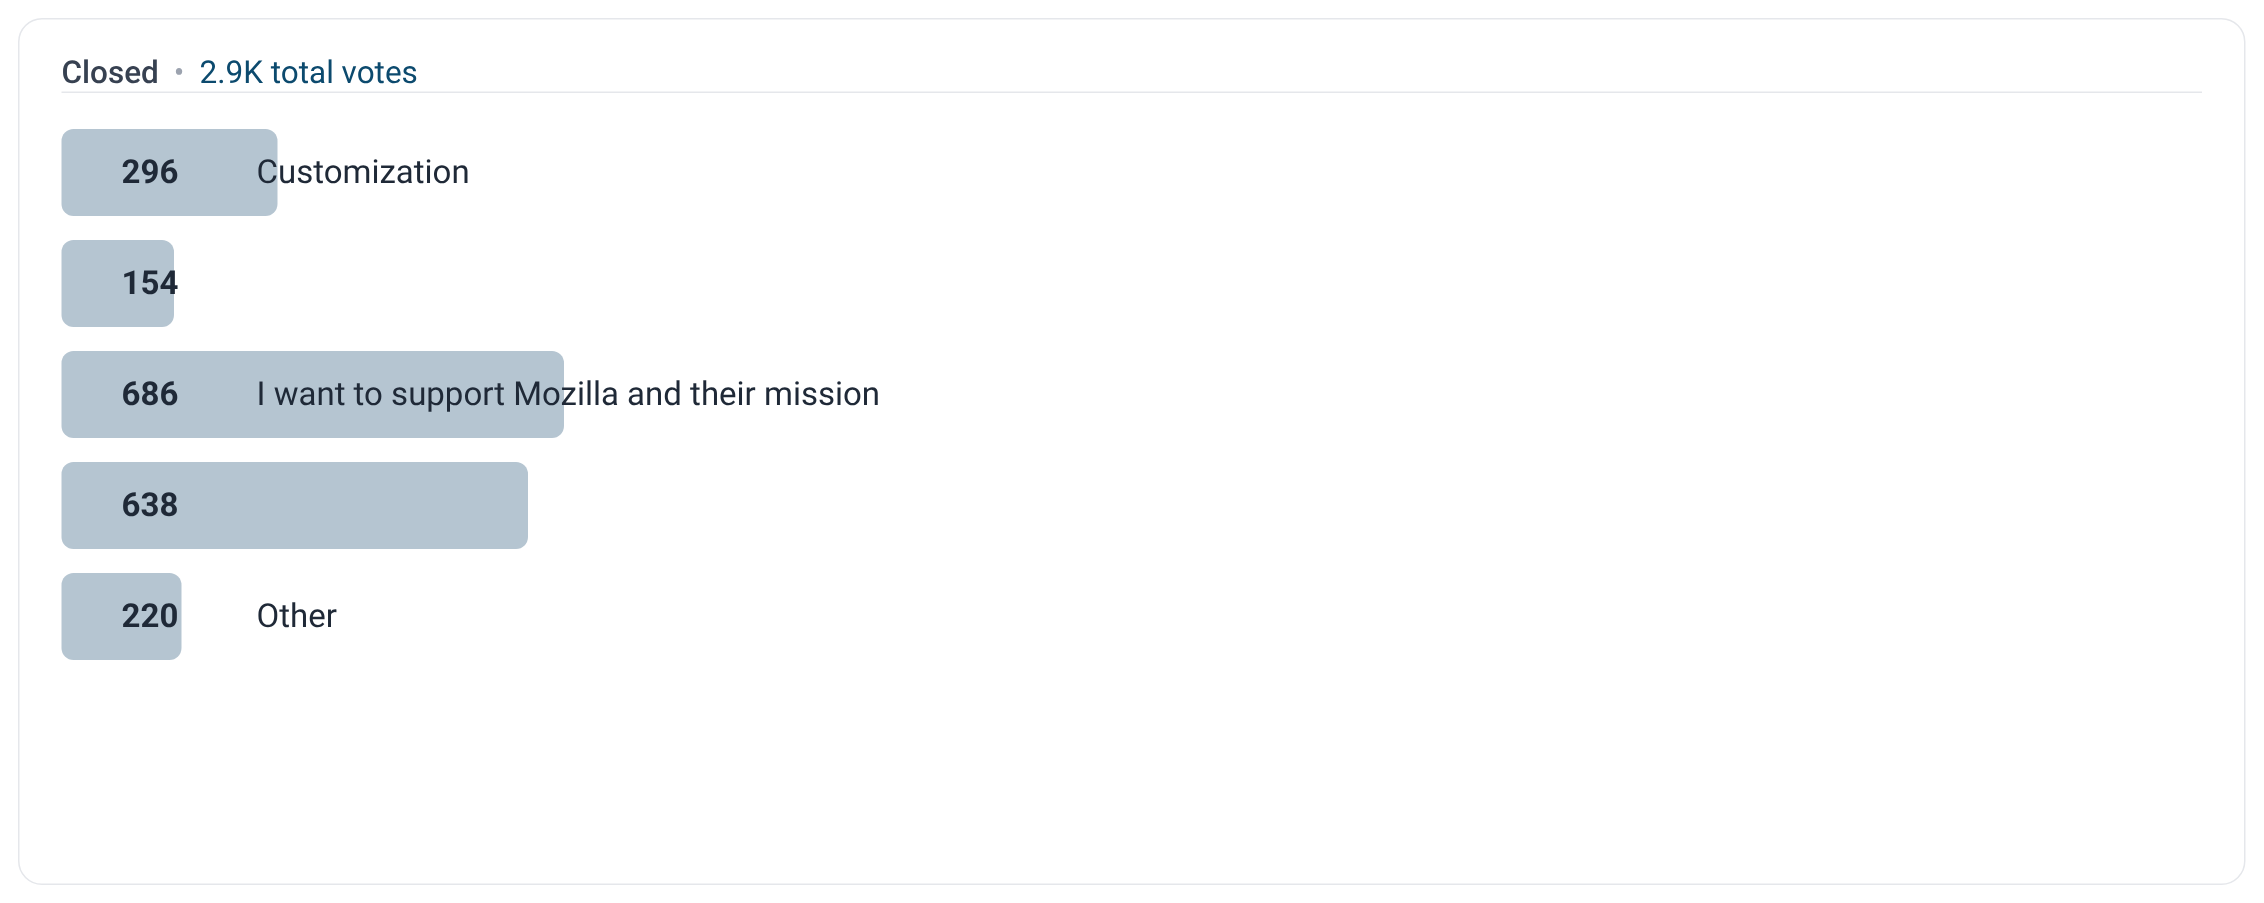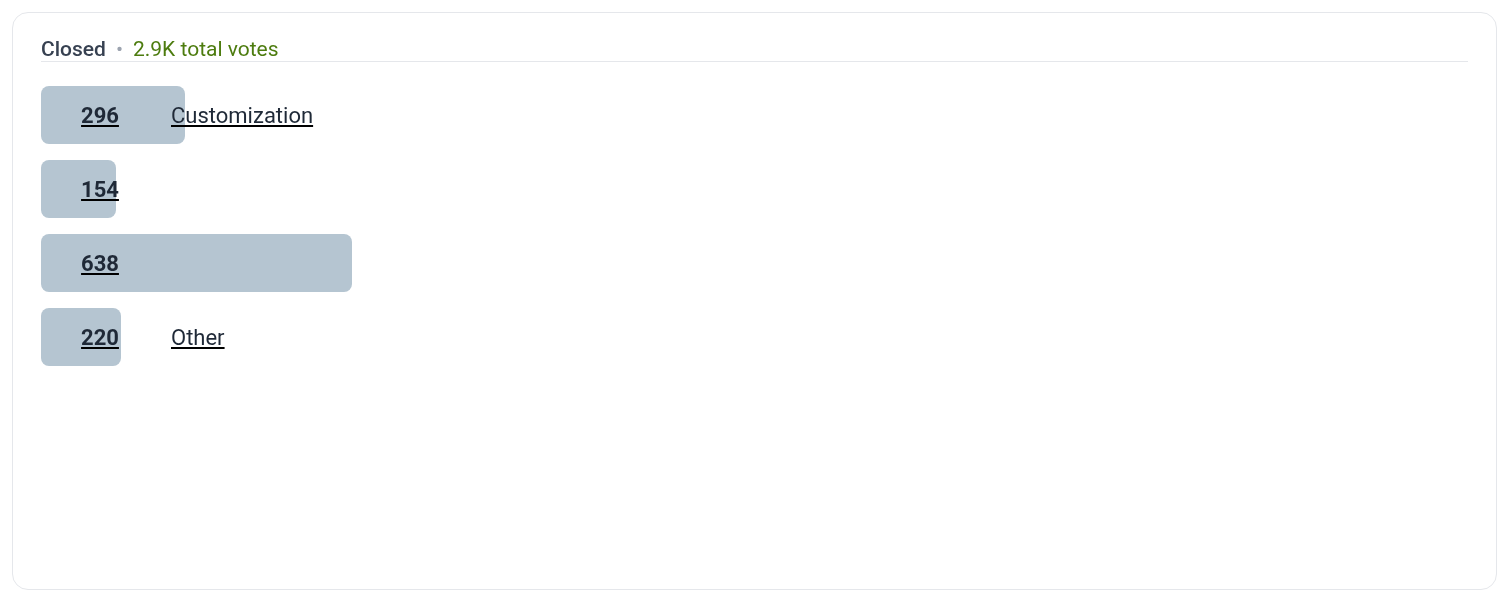--- a/index.html
+++ b/index.html
@@ -25,33 +25,32 @@
     margin-bottom: 24px;
   }
   .poll-status {
     color: #374151;
     font-weight: 500;
   }
   .poll-dot {
     color: #9ca3af;
   }
   .poll-total {
-    color: #4d7c0f;
+    color: #0c4a6e;
   }
   .poll-options {
     display: flex;
     flex-direction: column;
     gap: 16px;
   }
   .poll-row {
     position: relative;
     height: 58px;
     border-radius: 8px;
     overflow: visible;
-    text-decoration: underline;
   }
   .poll-bar {
     position: absolute;
     top: 0;
     left: 0;
     height: 100%;
     border-radius: 8px;
     background: #b5c5d1;
   }
   .poll-bar.winner {
@@ -93,20 +92,27 @@
           <span class="poll-label">Customization</span>
         </div>
       </div>
       <div class="poll-row">
         <div class="poll-bar" style="width: 75.1425px;"></div>
         <div class="poll-content">
           <span class="poll-count">154</span>
         </div>
       </div>
       <div class="poll-row">
+        <div class="poll-bar" style="width: 334.726px;"></div>
+        <div class="poll-content">
+          <span class="poll-count">686</span>
+          <span class="poll-label">I want to support Mozilla and their mission</span>
+        </div>
+      </div>
+      <div class="poll-row">
         <div class="poll-bar" style="width: 311.305px;"></div>
         <div class="poll-content">
           <span class="poll-count">638</span>
         </div>
       </div>
       <div class="poll-row">
         <div class="poll-bar" style="width: 80.0219px;"></div>
         <div class="poll-content">
           <span class="poll-count">220</span>
           <span class="poll-label">Other</span>

